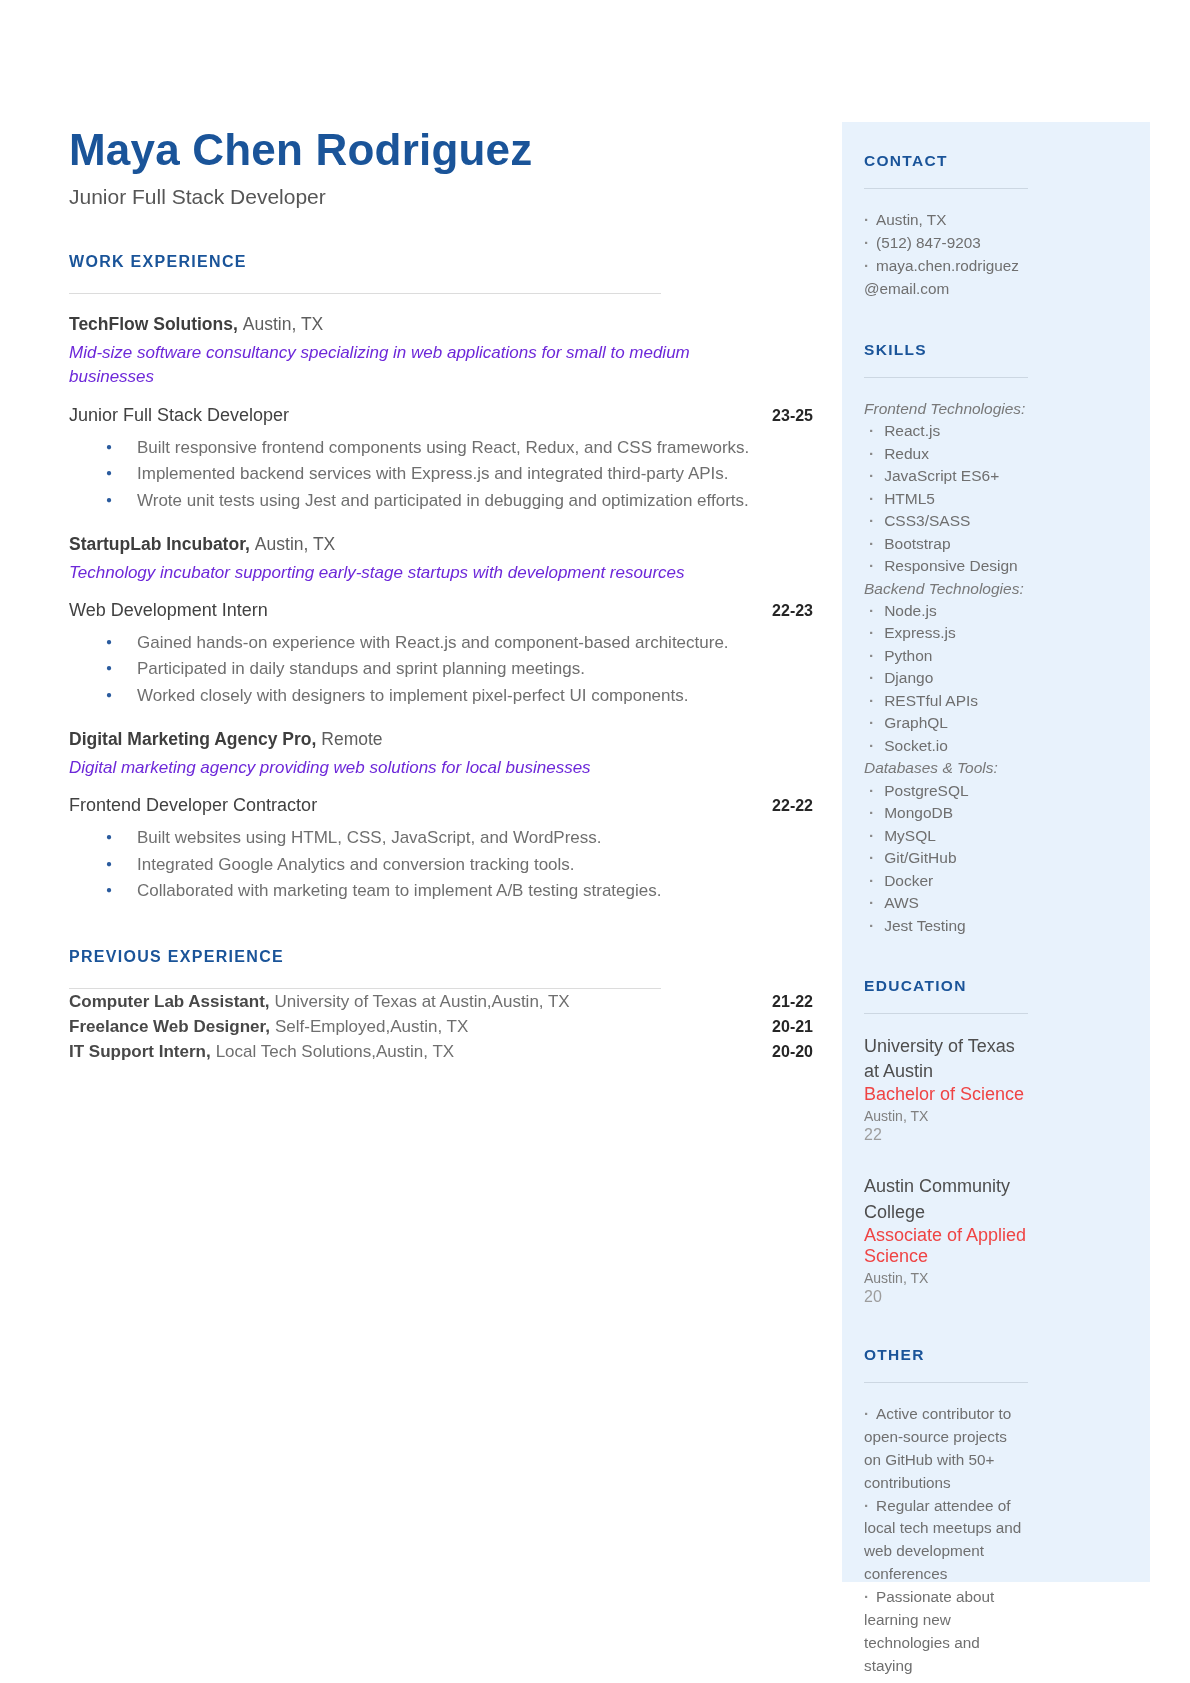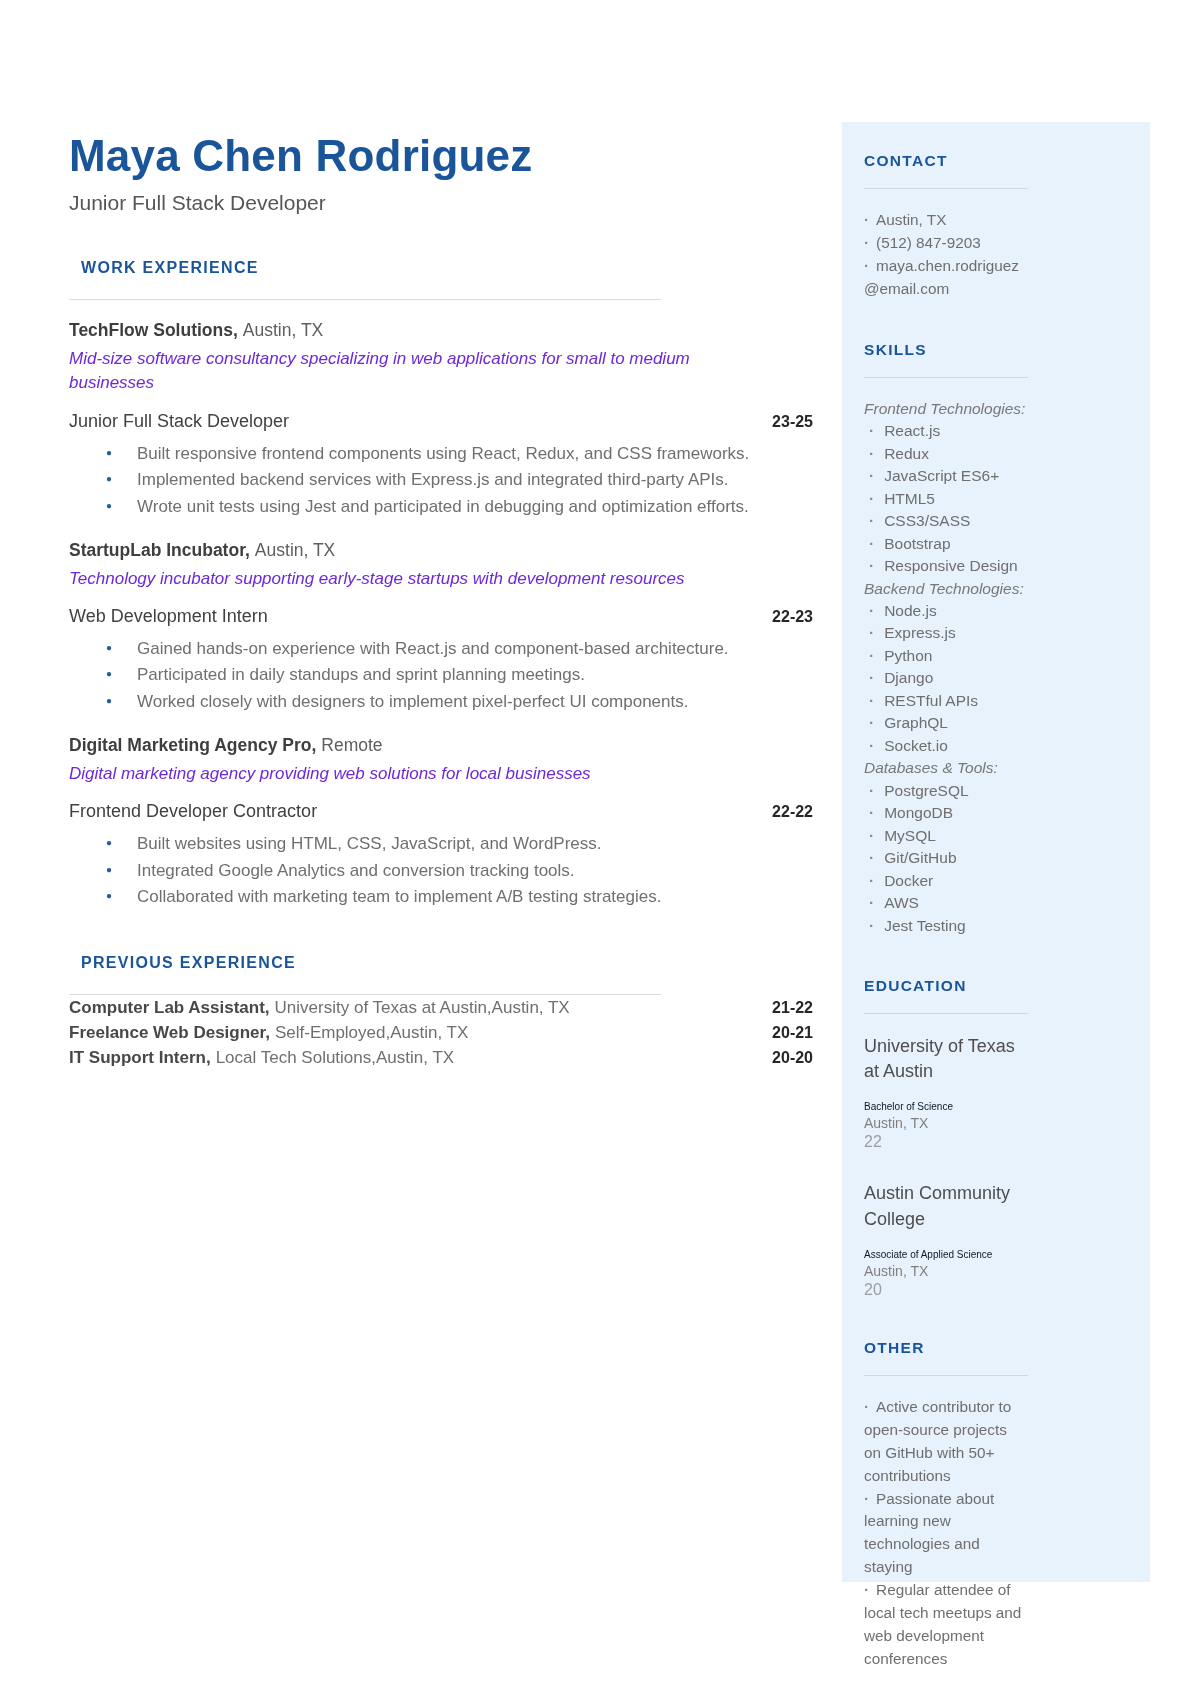--- a/index.html
+++ b/index.html
@@ -6,25 +6,25 @@
   body {
     width:1190px; height:1683px; position:relative; background:#ffffff;
     font-family:"Liberation Sans", sans-serif; overflow:hidden;
     -webkit-font-smoothing:antialiased;
   }
 
   
   .sidebar-bg { position:absolute; left:842px; top:122px; width:308px; height:1460px; background:#e8f2fc; }
 
   
-  .main { position:absolute; left:69px; top:133px; width:744px; }
+  .main { position:absolute; left:69px; top:127px; width:744px; }
   h1.name { margin:0; font-size:44px; line-height:1.05; font-weight:700; color:#1a5499; letter-spacing:0.2px; }
   .subtitle { margin-top:12px; font-size:21px; color:#565656; }
 
-  .sec { margin:44px 12px 0; font-size:16px; font-weight:700; color:#1a5499; letter-spacing:1.3px; }
+  .sec { margin:44px 0 0; font-size:16px; font-weight:700; color:#1a5499; letter-spacing:1.3px; }
   .rule { margin-top:22px; width:592px; border-top:1px solid #dcdcdc; height:0; }
 
   .company-line { margin-top:18px; font-size:17.5px; line-height:1.4; }
   .company { font-weight:700; color:#3e3e3e; }
   .loc { color:#5e5e5e; margin-left:5px; }
   .summary { margin-top:4px; font-style:italic; font-size:17px; color:#6d28d9; line-height:1.45; max-width:680px; }
   .role-row { display:flex; justify-content:space-between; align-items:baseline; margin-top:15px; }
   .role { font-size:18px; color:#414141; }
   .dates { font-size:16px; color:#262626; font-weight:600; }
   .bullets { list-style:none; margin:9px 0 8px; padding:0 0 0 68px; }
@@ -44,21 +44,21 @@
 
   .dot-item { font-size:15.3px; color:#6f6f6f; line-height:1.5; overflow-wrap:break-word; }
   .dot-item::before { content:"·"; margin-right:7px; font-weight:700; color:#8a8a8a; }
 
   .skill-label { font-style:italic; font-size:15.5px; color:#787878; line-height:1.45; }
   .skill-item { font-size:15.5px; color:#6f6f6f; line-height:1.45; padding-left:5px; }
   .skill-item::before { content:"·"; margin-right:10px; color:#8a8a8a; font-weight:700; }
 
   .school + .school { margin-top:30px; }
   .school-name { font-size:18px; color:#4e4e4e; line-height:1.4; }
-  .school-degree { margin-top:17px; font-size:10px; color:#0f172a; }
+  .school-degree { margin-top:0; font-size:18px; color:#ef4444; }
   .school-loc { margin-top:3px; font-size:14px; color:#808080; }
   .school-year { margin-top:2px; font-size:16px; color:#9d9d9d; }
 </style>
 </head>
 <body>
 
 <div class="sidebar-bg"></div>
 
 <main class="main">
   <h1 class="name">Maya Chen Rodriguez</h1>
@@ -224,18 +224,18 @@
         </div>
       </div>
   </section>
 
   <section class="sb-sec">
     <h3 class="sb-head">OTHER</h3>
     <div class="sb-rule"></div>
     <div>
 
     <div class="dot-item">Active contributor to open-source projects on GitHub with 50+ contributions</div>
+        <div class="dot-item">Regular attendee of local tech meetups and web development conferences</div>
         <div class="dot-item">Passionate about learning new technologies and staying</div>
-        <div class="dot-item">Regular attendee of local tech meetups and web development conferences</div>
       </div>
   </section>
 
 </aside>
 
 </body></html>

